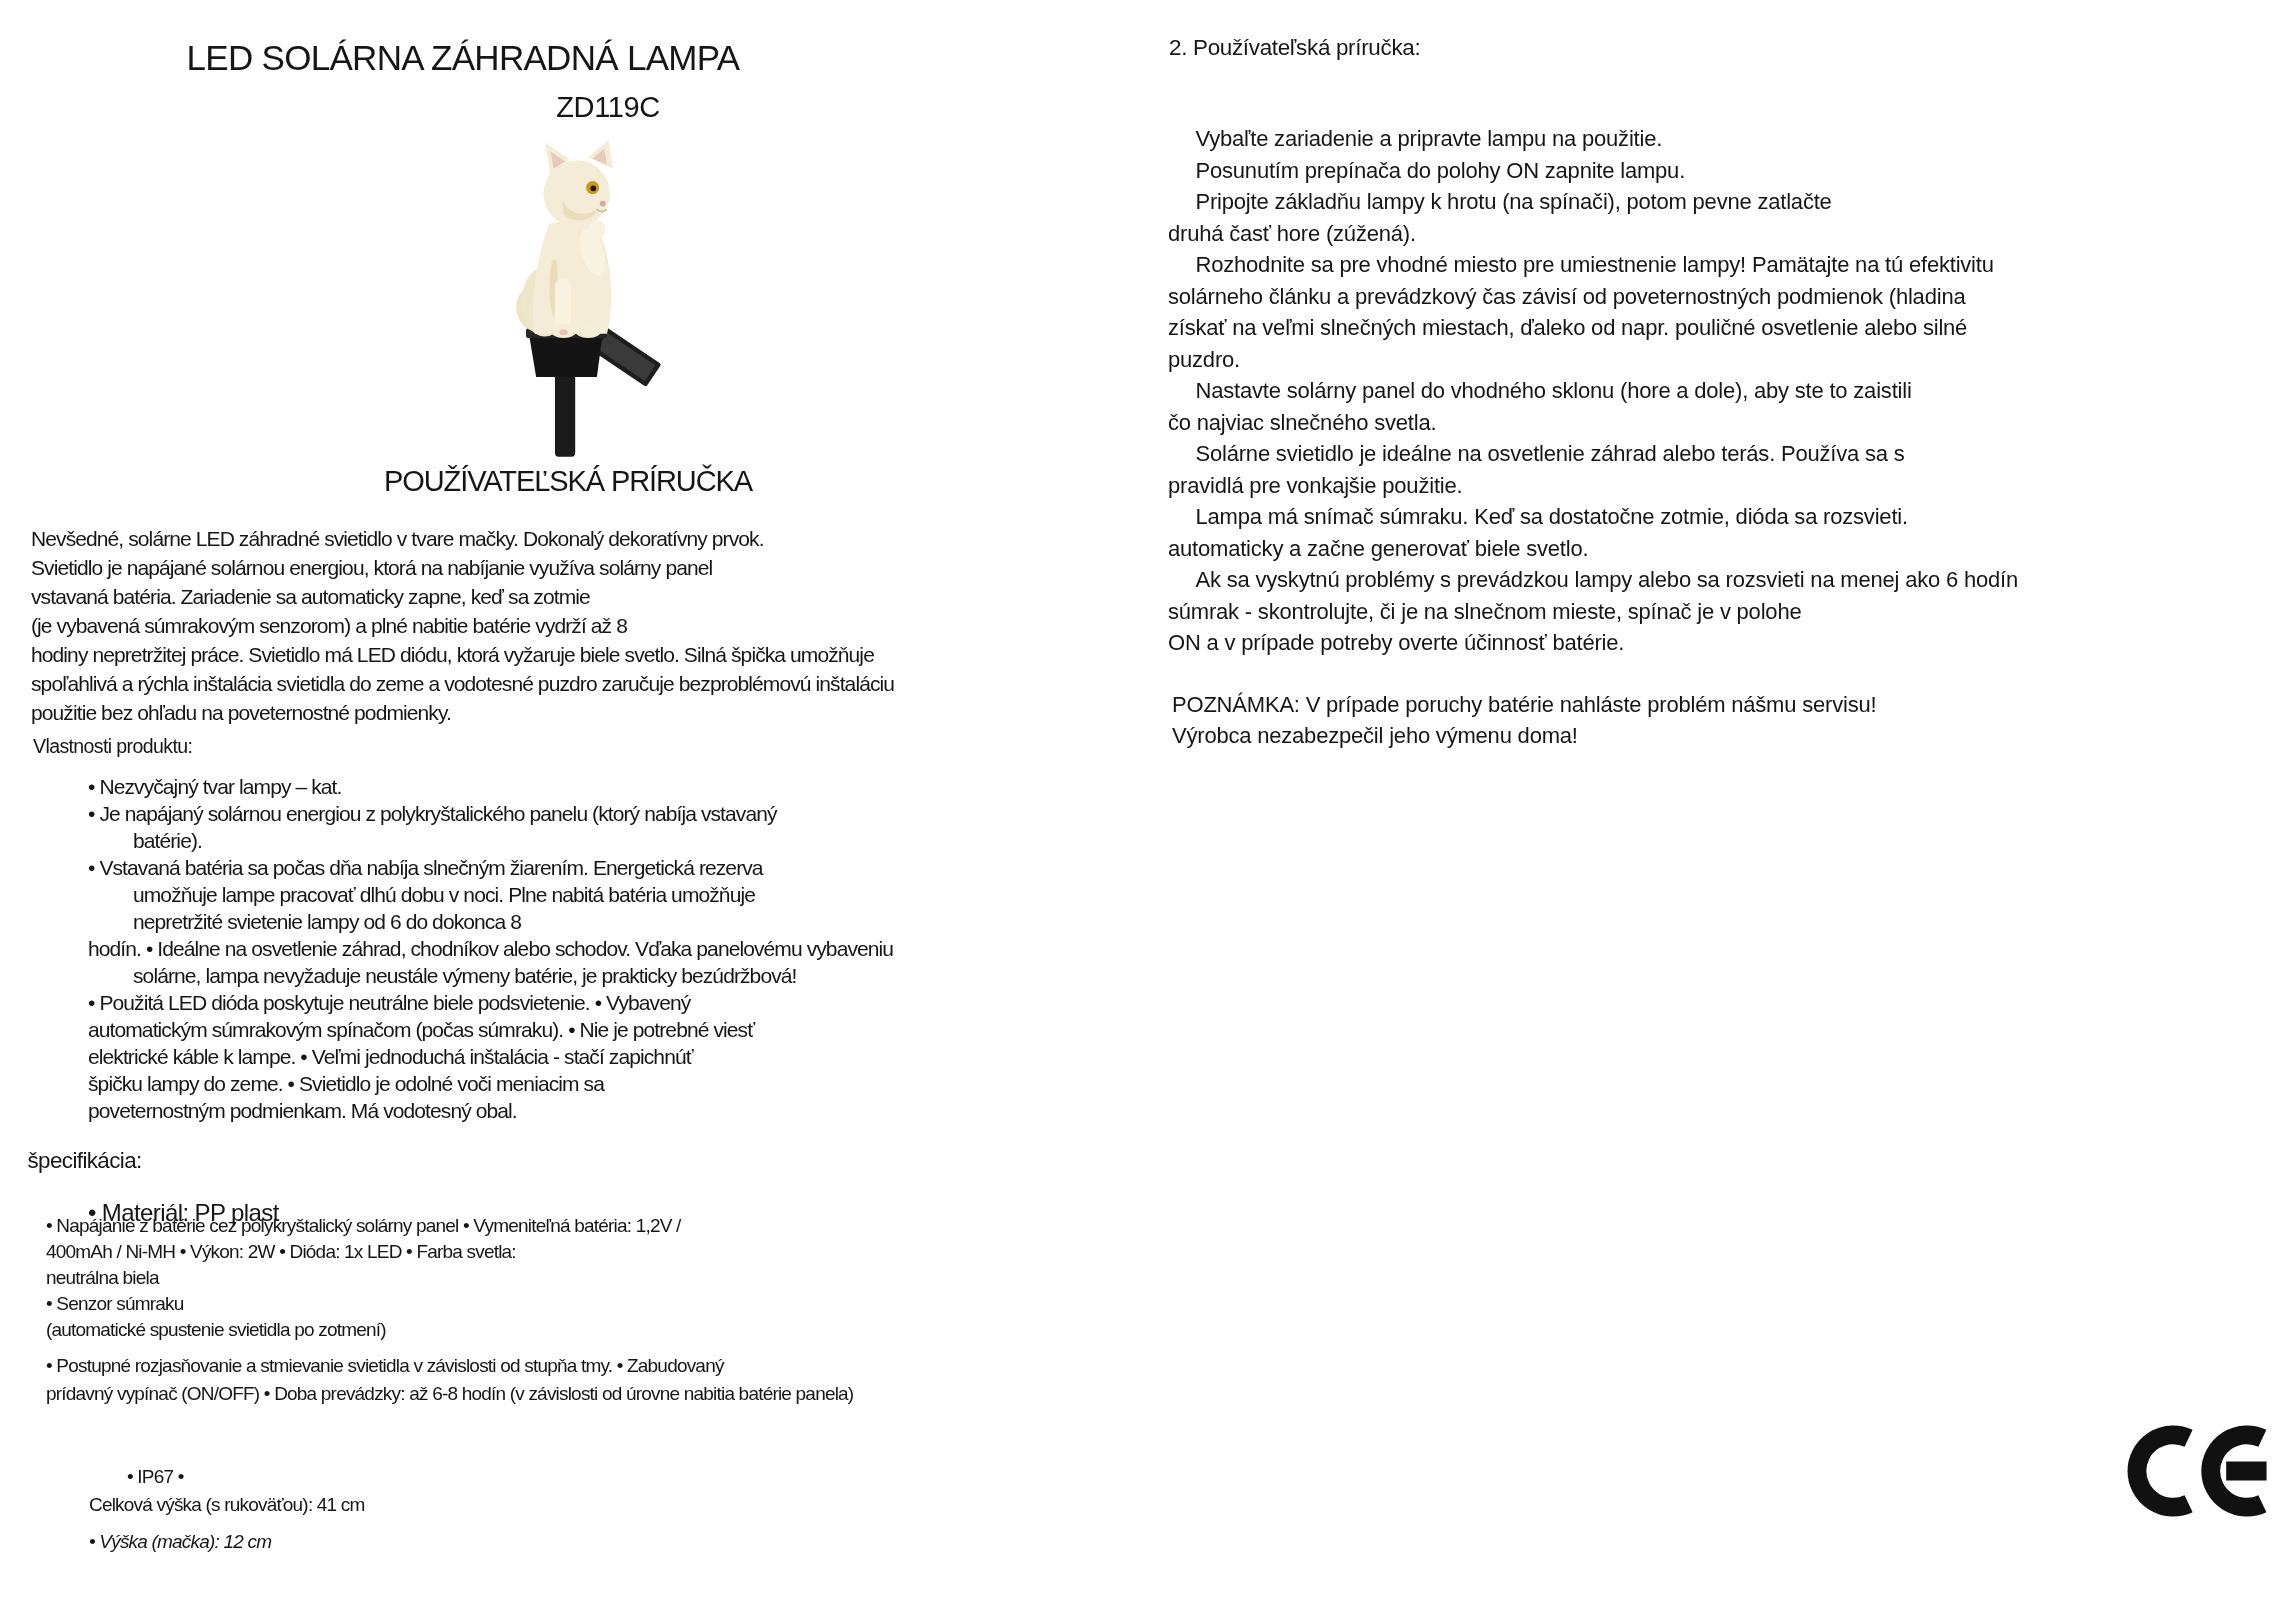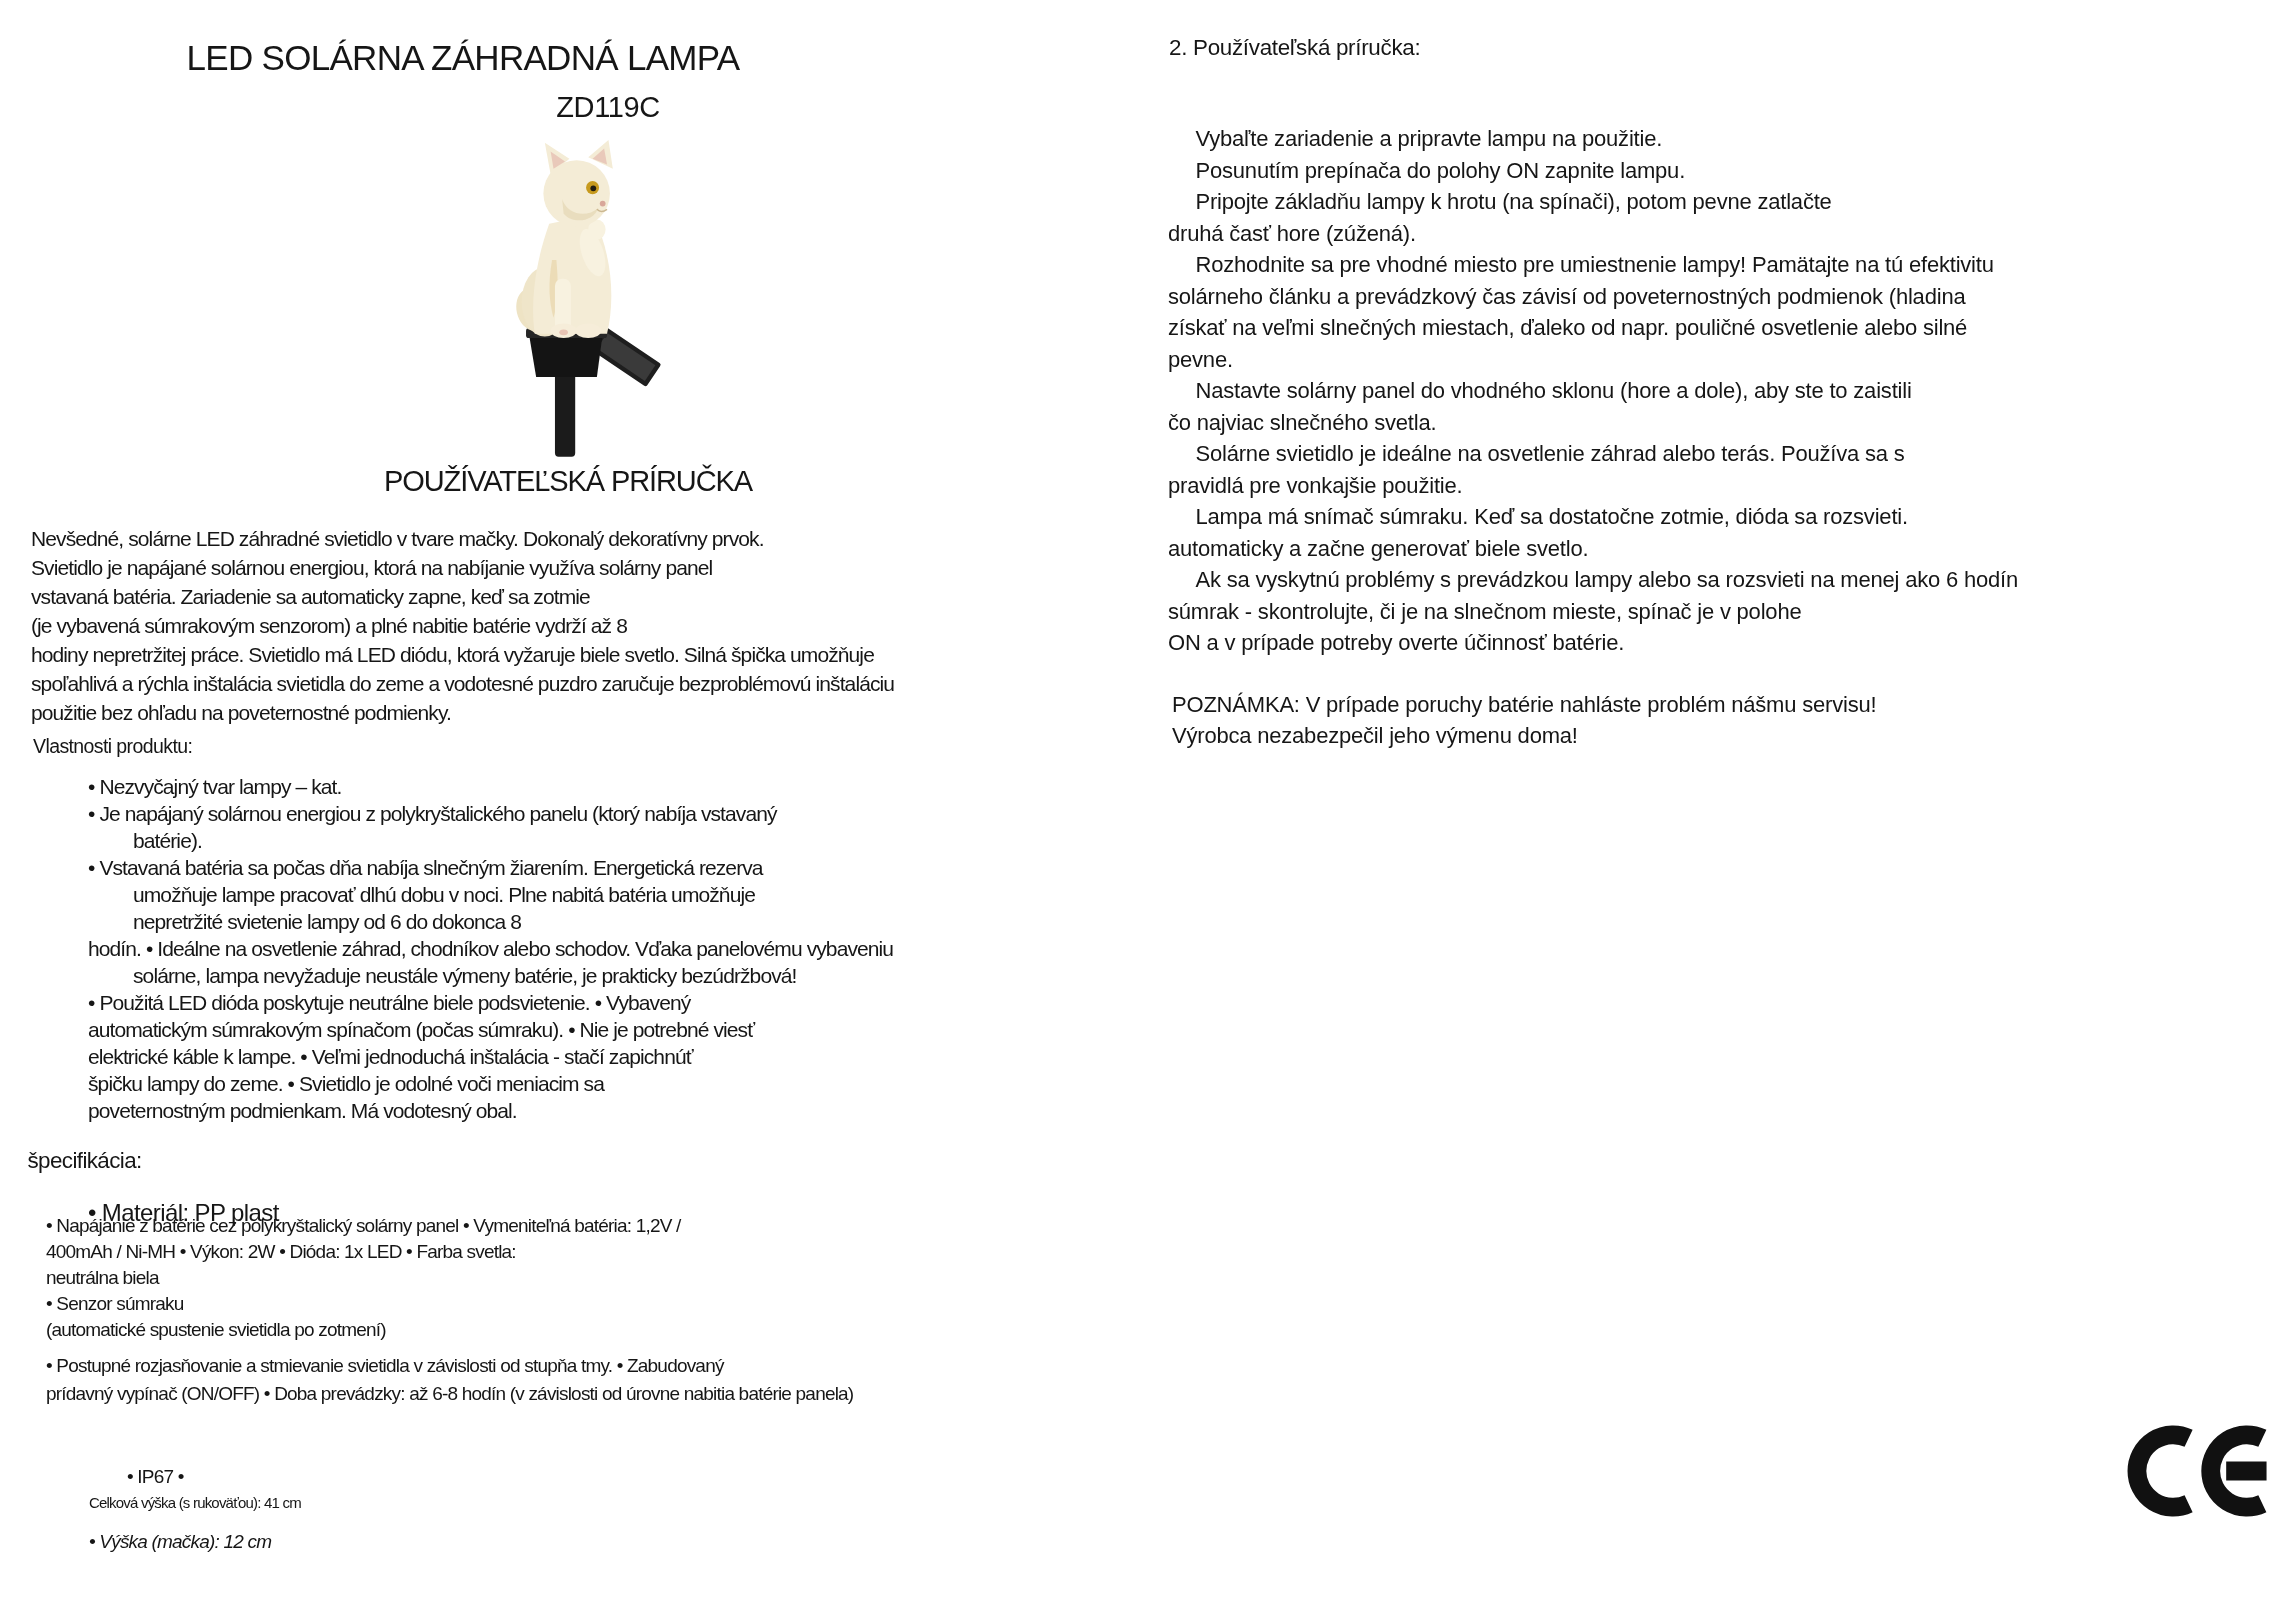--- a/index.html
+++ b/index.html
@@ -21,21 +21,21 @@
   .intro { top:524px; left:31px; width:1064px; font-size:21px; line-height:29px; letter-spacing:-0.9px; }
   .features-head { top:735px; left:33px; font-size:19.5px; letter-spacing:-0.6px; }
   .features { top:773px; left:0; width:1100px; font-size:21px; line-height:27px; letter-spacing:-0.9px; }
   .features .b { margin-left:88px; }
   .features .w { margin-left:133px; }
   .spec-head { top:1148px; left:27.5px; font-size:22.4px; letter-spacing:-0.6px; }
   .spec-material { top:1191px; left:88px; font-size:24px; letter-spacing:-0.6px;margin-top:8px; }
   .spec-small { top:1213px; left:46px; width:1049px; font-size:19px; line-height:26px; letter-spacing:-0.8px; }
   .spec-extra { top:1352px; left:46px; width:1049px; font-size:19px; line-height:27.5px; letter-spacing:-0.8px; }
   .spec-ip67   { top:1466px; left:127px; font-size:19px; letter-spacing:-0.8px; }
-  .spec-height { top:1494px; left:89px; font-size:15px; letter-spacing:-0.8px; }
+  .spec-height { top:1494px; left:89px; font-size:19px; letter-spacing:-0.8px; }
   .spec-cat-h  { top:1531px; left:89px; font-size:19px; letter-spacing:-0.8px;font-style:italic; }
 
   
   .right-head { top:35px; left:1169px; font-size:22.4px; letter-spacing:-0.3px; }
   .right-para { top:91px; left:1168px; width:1114px; font-size:22px; line-height:31.5px; letter-spacing:-0.2px;margin-top:32px; }
   .right-para .ind { padding-left:27.5px; }
   .right-note { top:689px; left:1172px; width:1107px; font-size:22px; line-height:31px; letter-spacing:-0.2px; }
 
   .ce { top:1413px; left:2119px; width:174px; height:116px; }
 </style>
@@ -150,21 +150,21 @@
 <div class="abs right-head">2. Používateľská príručka:</div>
 
 <div class="abs right-para">
   <div class="ind">Vybaľte zariadenie a pripravte lampu na použitie.</div>
   <div class="ind">Posunutím prepínača do polohy ON zapnite lampu.</div>
   <div class="ind">Pripojte základňu lampy k hrotu (na spínači), potom pevne zatlačte</div>
   <div>druhá časť hore (zúžená).</div>
   <div class="ind">Rozhodnite sa pre vhodné miesto pre umiestnenie lampy! Pamätajte na tú efektivitu</div>
   <div>solárneho článku a prevádzkový čas závisí od poveternostných podmienok (hladina</div>
   <div>získať na veľmi slnečných miestach, ďaleko od napr. pouličné osvetlenie alebo silné</div>
-  <div>pevne.</div>
+  <div>puzdro.</div>
   <div class="ind">Nastavte solárny panel do vhodného sklonu (hore a dole), aby ste to zaistili</div>
   <div>čo najviac slnečného svetla.</div>
   <div class="ind">Solárne svietidlo je ideálne na osvetlenie záhrad alebo terás. Používa sa s</div>
   <div>pravidlá pre vonkajšie použitie.</div>
   <div class="ind">Lampa má snímač súmraku. Keď sa dostatočne zotmie, dióda sa rozsvieti.</div>
   <div>automaticky a začne generovať biele svetlo.</div>
   <div class="ind">Ak sa vyskytnú problémy s prevádzkou lampy alebo sa rozsvieti na menej ako 6 hodín</div>
   <div>súmrak - skontrolujte, či je na slnečnom mieste, spínač je v polohe</div>
   <div>ON a v prípade potreby overte účinnosť batérie.</div>
 </div>

